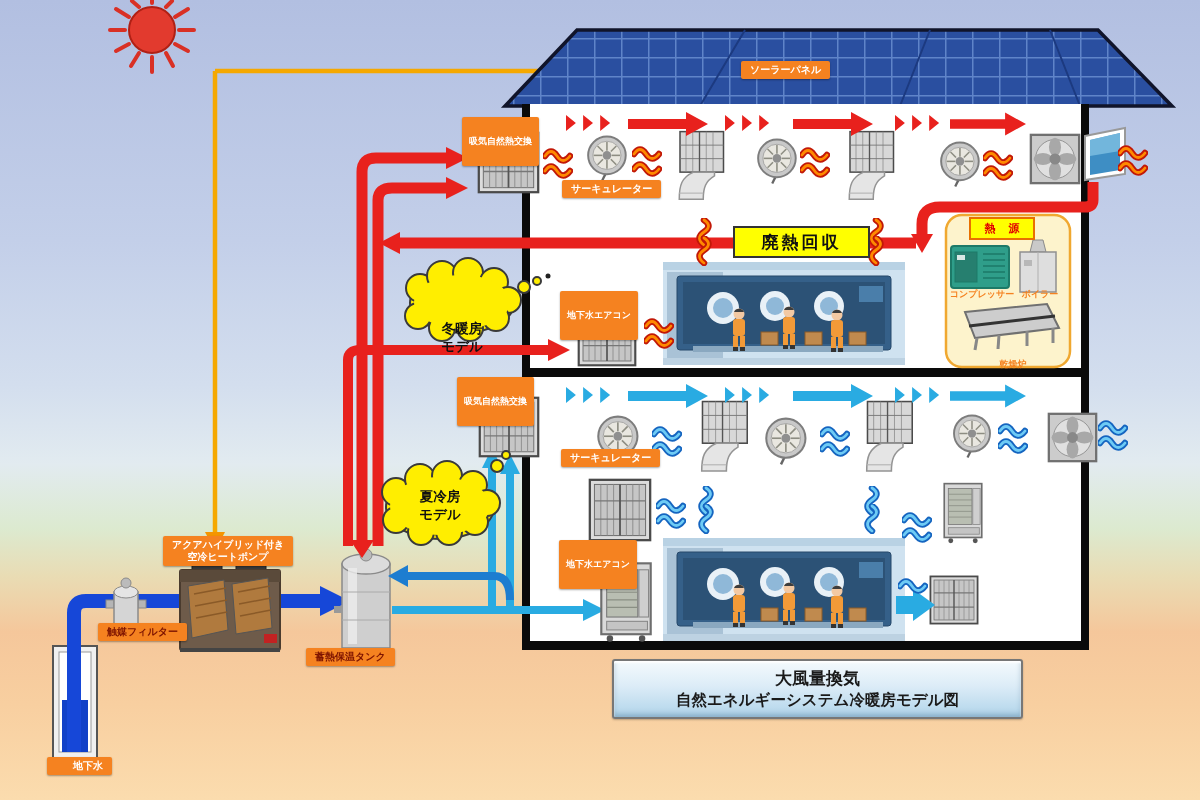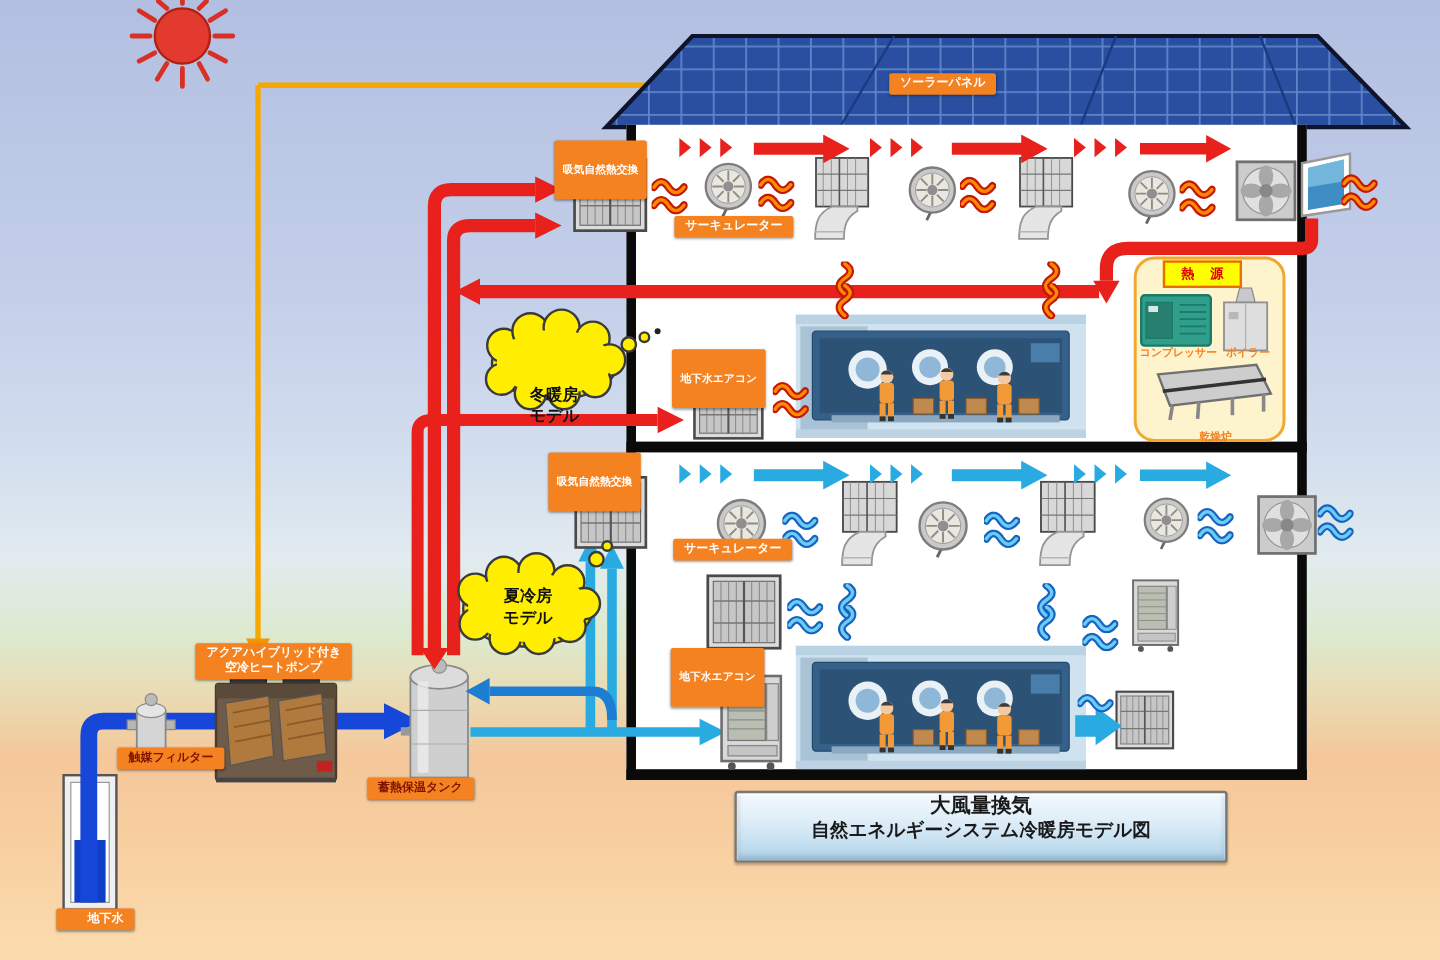--- a/index.html
+++ b/index.html
@@ -23,21 +23,21 @@
   .ybox{position:absolute;left:733px;top:226px;width:133px;height:28px;
     background:#ffff00;border:2px solid #333;color:#111;font-weight:bold;
     font-size:17px;letter-spacing:3px;display:flex;align-items:center;justify-content:center;}
   .hs-title{position:absolute;left:969px;top:217px;width:66px;background:#ffff00;
     border:2px solid #e87000;color:#e00000;font-weight:bold;font-size:11px;
     letter-spacing:5px;text-align:center;padding:2px 0 2px 5px;box-sizing:border-box;}
   .titlebox{position:absolute;left:612px;top:659px;width:407px;height:56px;
     border:2px solid #777;border-radius:3px;
     background:linear-gradient(180deg,#f4fafd 0%,#dcecf7 45%,#b0d4ea 100%);
     box-shadow:inset 0 2px 2px #fff, inset 0 -3px 5px rgba(90,130,160,.45), 0 1px 2px rgba(0,0,0,.25);
-    display:flex;flex-direction:column;align-items:center;justify-content:flex-start;
+    display:flex;flex-direction:column;align-items:center;justify-content:center;
     color:#1a1a1a;font-weight:600;}
   .titlebox .l1{font-size:17px;line-height:1.3;}
   .titlebox .l2{font-size:15.5px;line-height:1.3;}
 </style>
 </head>
 <body>
 
 <div class="scene">
 
 <svg class="art" width="1200" height="800" viewBox="0 0 1200 800">
@@ -439,20 +439,21 @@
     <circle cx="396" cy="520" r="13"></circle>
     <ellipse cx="440" cy="506" rx="50" ry="29" stroke="none"></ellipse>
     <circle cx="497" cy="466" r="6"></circle>
         <circle cx="506" cy="455" r="4"></circle>
   </g>
 </svg>
 
 <div class="olabel" style="left:741px;top:61px;">ソーラーパネル</div>
 <div class="olabel sm" style="left:462px;top:117px;">吸気自然熱交換</div>
 <div class="olabel" style="left:562px;top:180px;">サーキュレーター</div>
+<div class="ybox">廃熱回収</div>
 <div class="hs-title">熱 源</div>
 <div class="otext" style="left:944px;top:288px;width:76px;">コンプレッサー</div>
 <div class="otext" style="left:1014px;top:288px;width:52px;">ボイラー</div>
 <div class="otext" style="left:988px;top:345px;width:50px;margin-top:13px;">乾燥炉</div>
 <div class="olabel sm" style="left:560px;top:291px;">地下水エアコン</div>
 <div class="olabel sm" style="left:457px;top:377px;">吸気自然熱交換</div>
 <div class="olabel" style="left:561px;top:449px;">サーキュレーター</div>
 <div class="olabel sm" style="left:559px;top:540px;">地下水エアコン</div>
 
 <div class="cloud-text" style="left:412px;top:284px;margin-top:36px;">

